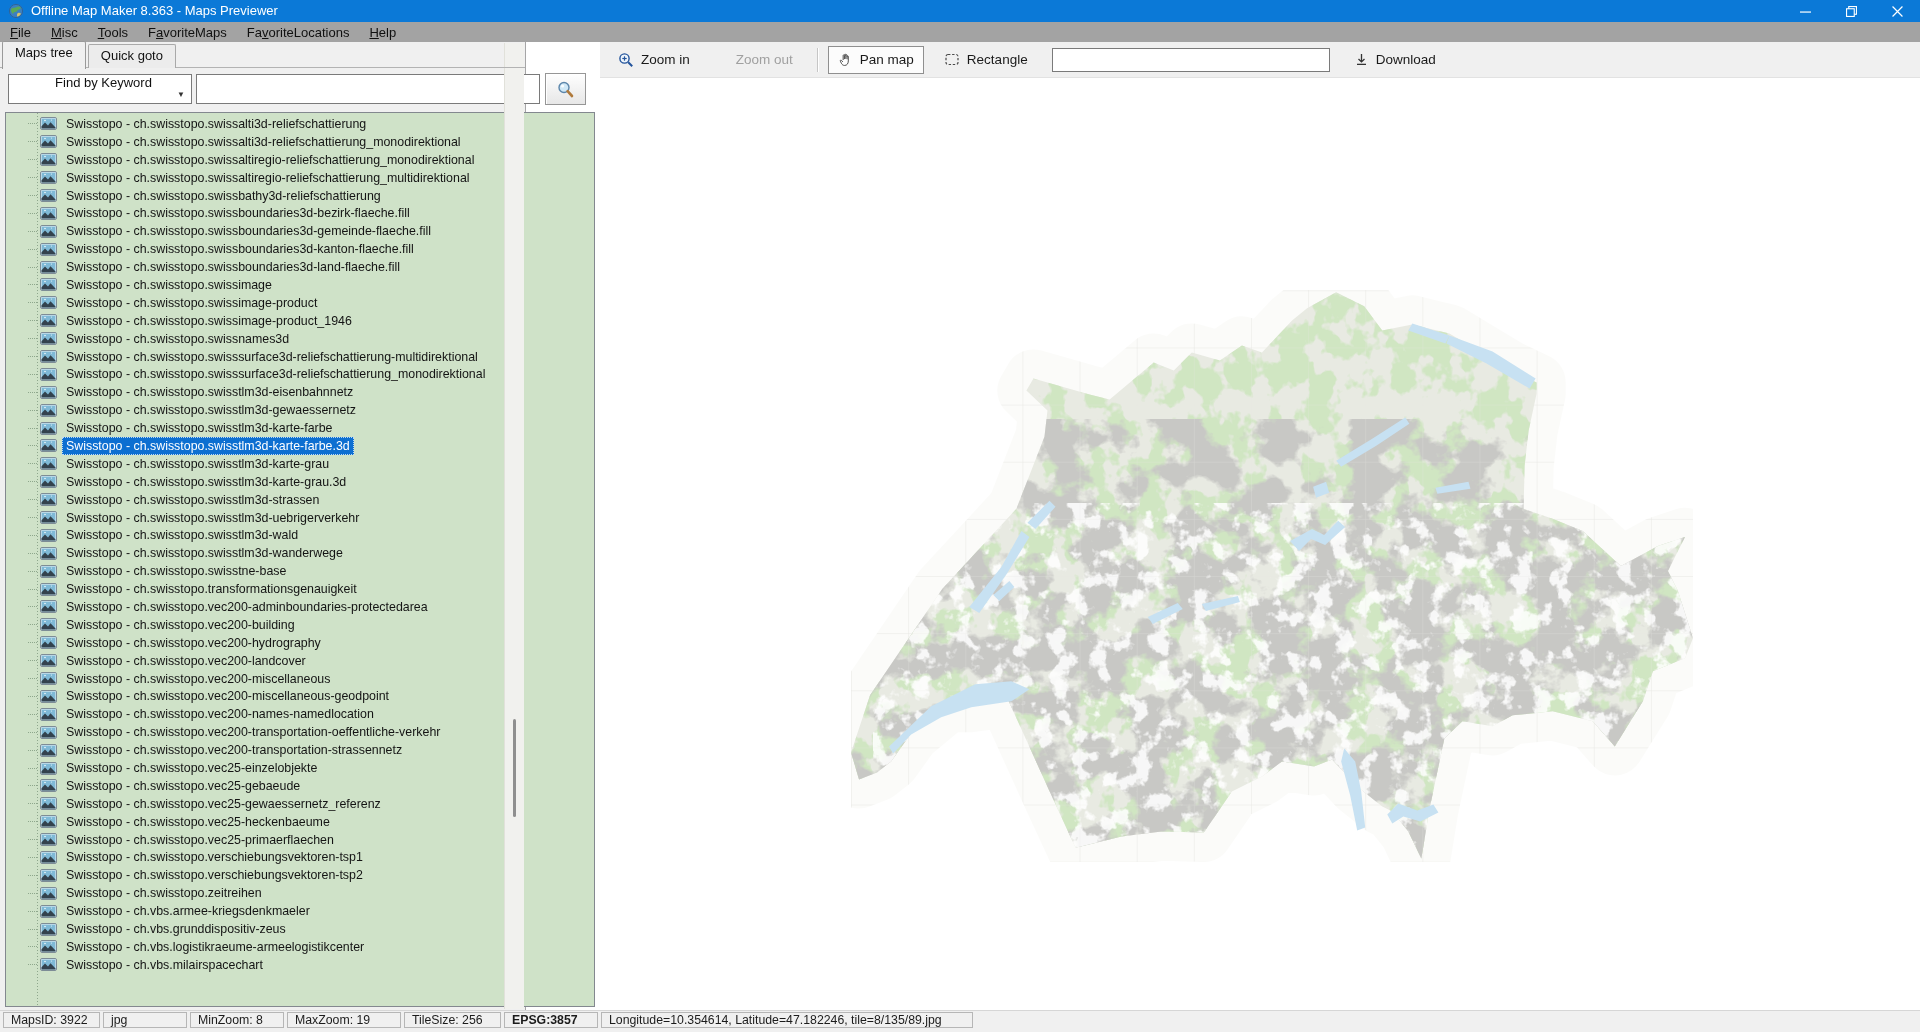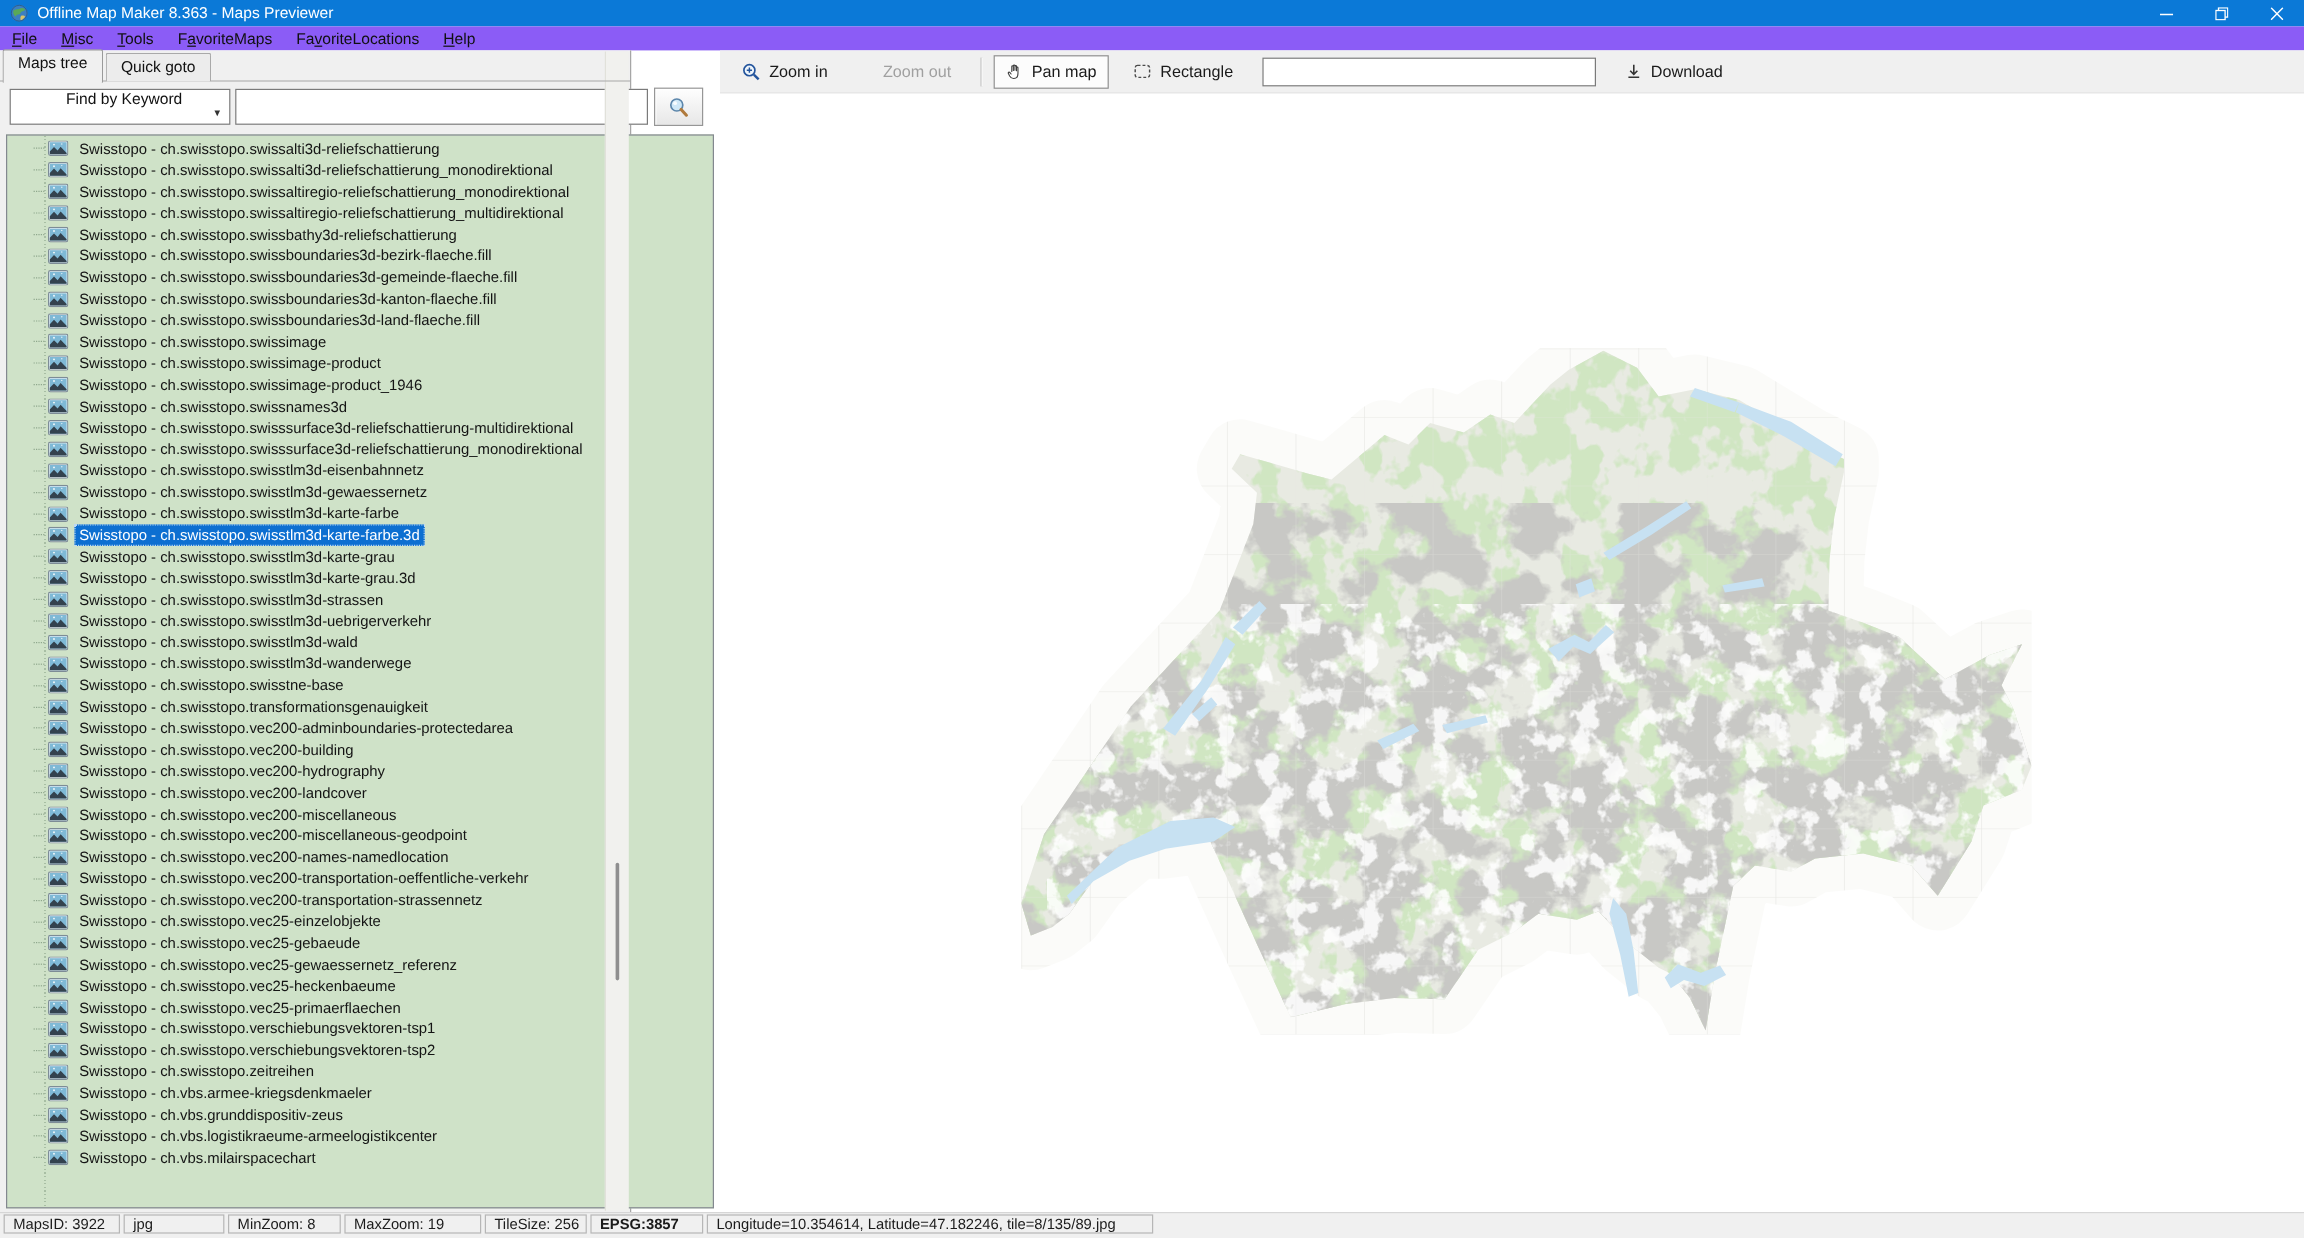--- a/index.html
+++ b/index.html
@@ -9,21 +9,21 @@
     -webkit-font-smoothing:antialiased;
   }
   
   .titlebar{position:absolute;left:0;top:0;right:0;height:22px;
     background:var(--titlebar-blue,#0b79d7);color:#fff;display:flex;align-items:center;}
   .app-icon{width:16px;height:16px;margin:0 7px 0 8px;flex:none;}
   .win-title{font-size:13px;line-height:22px;white-space:nowrap;}
   .win-controls{margin-left:auto;display:flex;height:100%;}
   .win-btn{width:46px;height:100%;display:flex;align-items:center;justify-content:center;}
   
-  .menubar{position:absolute;top:22px;left:0;right:0;height:20px;background:#8b5cf6;
+  .menubar{position:absolute;top:22px;left:0;right:0;height:20px;background:#a3a3a3;
     display:flex;align-items:center;font-size:13px;color:#101010;}
   .menu-item{padding:1px 10px;white-space:nowrap;}
   .menu-item:first-child{margin-left:0;}
   .menu-item .mn{text-decoration:underline;}
   
   .left-panel{position:absolute;top:42px;left:0;width:526px;bottom:22px;background:#f0f0f0;
     border-right:1px solid #a6a6a6;box-sizing:border-box;text-decoration:underline;}
   .tabline{position:absolute;top:25px;left:0;right:0;height:1px;background:#b3b3b3;z-index:1;}
   .tabs{position:absolute;top:0;left:2px;height:26px;display:flex;align-items:flex-end;z-index:2;}
   .tab{height:20px;padding:3px 12px 0;font-size:13px;color:#111;background:#ececec;
@@ -730,21 +730,21 @@
     </div>
     <div class="seg" style="width: 84px;">
       <span>jpg</span>
     </div>
     <div class="seg" style="width: 94px;">
       <span>MinZoom: 8</span>
     </div>
     <div class="seg" style="width: 114px;">
       <span>MaxZoom: 19</span>
     </div>
-    <div class="seg" style="width: 85px;">
+    <div class="seg" style="width: 97px;">
       <span>TileSize: 256</span>
     </div>
     <div class="seg" style="width: 94px; font-weight: bold;">
       <span>EPSG:3857</span>
     </div>
     <div class="seg" style="width: 372px;">
       <span>Longitude=10.354614, Latitude=47.182246, tile=8/135/89.jpg</span>
     </div>
     <div class="seg-fill"></div>
   </div>

